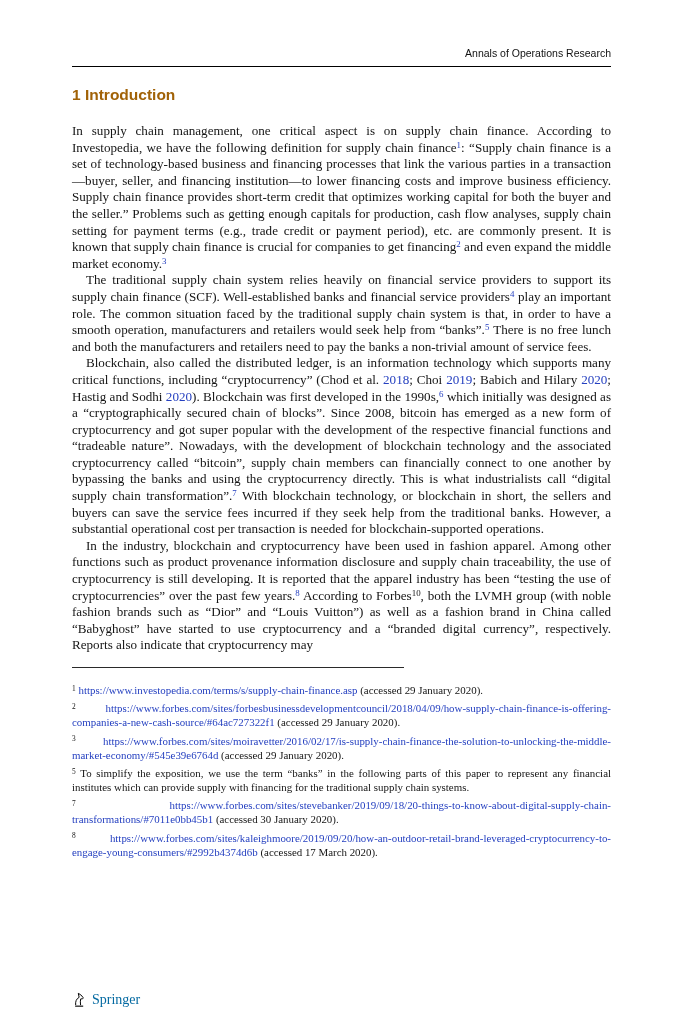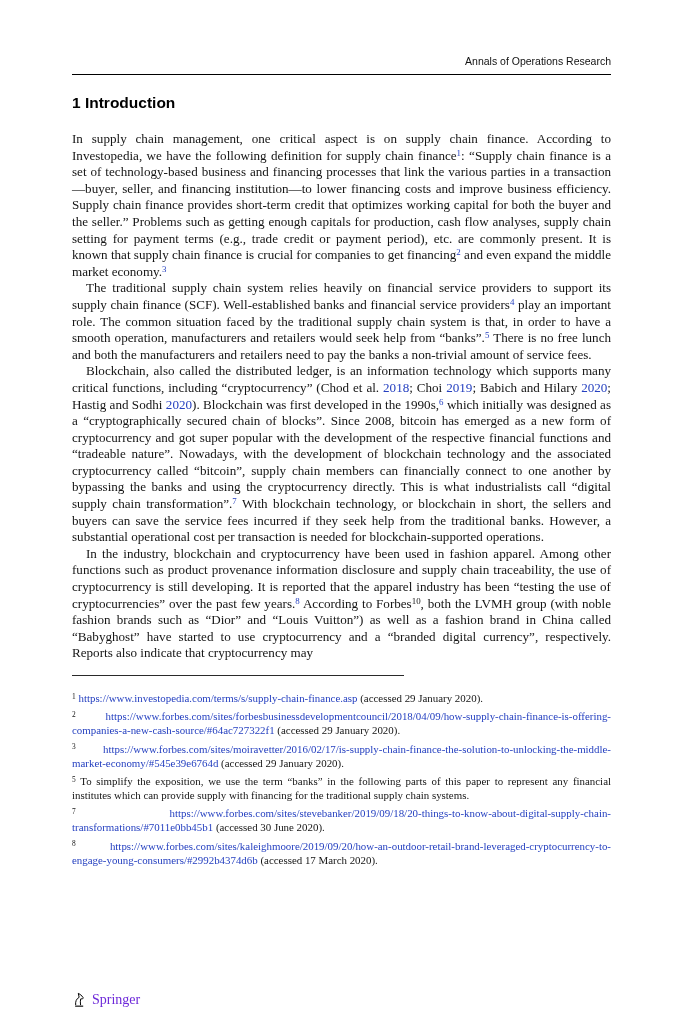--- a/index.html
+++ b/index.html
@@ -10,42 +10,42 @@
     height: 1036px;
     background: #ffffff;
     font-family: "Liberation Serif", serif;
     color: #141414;
     overflow: hidden;
   }
   .content {
     position: absolute;
     left: 72px;
     right: 72px;
-    top: 8px;
+    top: 0;
   }
   .running-head {
     padding-top: 47px;
     text-align: right;
     font-family: "Liberation Sans", sans-serif;
     font-size: 10.5px;
     line-height: 13px;
     color: #111;
   }
   .header-rule {
     border: none;
     border-top: 1.6px solid #000;
     margin-top: 6px;
   }
   h1.section-heading {
     font-family: "Liberation Sans", sans-serif;
     font-weight: bold;
     font-size: 15.5px;
     line-height: 18px;
     margin-top: 19px;
-    color: #000000;
+    color: #a16207;
   }
   .body-text {
     margin-top: 19px;
     font-size: 13.1px;
     line-height: 16.6px;
     text-align: justify;
   }
   p.para { margin: 0; }
   p.para.indent { text-indent: 14px; }
   sup.fn-ref, sup.fn-marker {
@@ -80,21 +80,21 @@
     left: 72px;
     bottom: 28px;
     display: flex;
     align-items: center;
     gap: 6px;
   }
   .knight-icon { display: inline-flex; align-items: flex-end; }
   .publisher-name {
     font-family: "Liberation Serif", serif;
     font-size: 14px;
-    color: #6d28d9;
+    color: #0369a1;
   }
 </style>
 </head>
 <body>
 
 <div class="page">
   <div class="content">
 
     <div class="running-head">Annals of Operations Research</div>
     <hr class="header-rule">
@@ -108,21 +108,21 @@
         <p class="para indent"><span>In the industry, blockchain and cryptocurrency have been used in fashion apparel. Among other functions such as product provenance information disclosure and supply chain traceability, the use of cryptocurrency is still developing. It is reported that the apparel industry has been “testing the use of cryptocurrencies” over the past few years.</span><sup class="fn-ref link">8</sup><span> According to Forbes</span><sup class="fn-ref">10</sup><span>, both the LVMH group (with noble fashion brands such as “Dior” and “Louis Vuitton”) as well as a fashion brand in China called “Babyghost” have started to use cryptocurrency and a “branded digital currency”, respectively. Reports also indicate that cryptocurrency may</span></p>
       </div>
 
     <div class="footnotes-block">
       <hr class="footnote-rule">
       <div class="footnotes">
           <div class="footnote"><sup class="fn-marker">1</sup> <span class="link fn-link">https://www.investopedia.com/terms/s/supply-chain-finance.asp</span><span> (accessed 29 January 2020).</span></div>
           <div class="footnote"><sup class="fn-marker">2</sup> <span class="link fn-link">https://www.forbes.com/sites/forbesbusinessdevelopmentcouncil/2018/04/09/how-supply-chain-finance-is-offering-companies-a-new-cash-source/#64ac727322f1</span><span> (accessed 29 January 2020).</span></div>
           <div class="footnote"><sup class="fn-marker">3</sup> <span class="link fn-link">https://www.forbes.com/sites/moiravetter/2016/02/17/is-supply-chain-finance-the-solution-to-unlocking-the-middle-market-economy/#545e39e6764d</span><span> (accessed 29 January 2020).</span></div>
           <div class="footnote"><sup class="fn-marker">5</sup> <span>To simplify the exposition, we use the term “banks” in the following parts of this paper to represent any financial institutes which can provide supply with financing for the traditional supply chain systems.</span></div>
-          <div class="footnote"><sup class="fn-marker">7</sup> <span class="link fn-link">https://www.forbes.com/sites/stevebanker/2019/09/18/20-things-to-know-about-digital-supply-chain-transformations/#7011e0bb45b1</span><span> (accessed 30 June 2020).</span></div>
+          <div class="footnote"><sup class="fn-marker">7</sup> <span class="link fn-link">https://www.forbes.com/sites/stevebanker/2019/09/18/20-things-to-know-about-digital-supply-chain-transformations/#7011e0bb45b1</span><span> (accessed 30 January 2020).</span></div>
           <div class="footnote"><sup class="fn-marker">8</sup> <span class="link fn-link">https://www.forbes.com/sites/kaleighmoore/2019/09/20/how-an-outdoor-retail-brand-leveraged-cryptocurrency-to-engage-young-consumers/#2992b4374d6b</span><span> (accessed 17 March 2020).</span></div>
         </div>
     </div>
   </div>
 
   <div class="page-footer">
     <span class="knight-icon">
       <svg width="14" height="17" viewBox="0 0 20 24" aria-hidden="true">
         <path d="M4.5 21.5 h11.5" fill="none" stroke="#000" stroke-width="1.6"></path>
         <path d="M5.2 19.5 c-0.6-4.2 0.9-8.6 5-10.6 L9 3.2 l3.6 2.2 2.9 3.3 c1 1.2 0.6 2.2-0.9 2.3 l-2.2 0.2 c-0.7 2.6-0.5 5.4-0.2 8.3" fill="none" stroke="#000" stroke-width="1.4" stroke-linejoin="round" stroke-linecap="round"></path>

